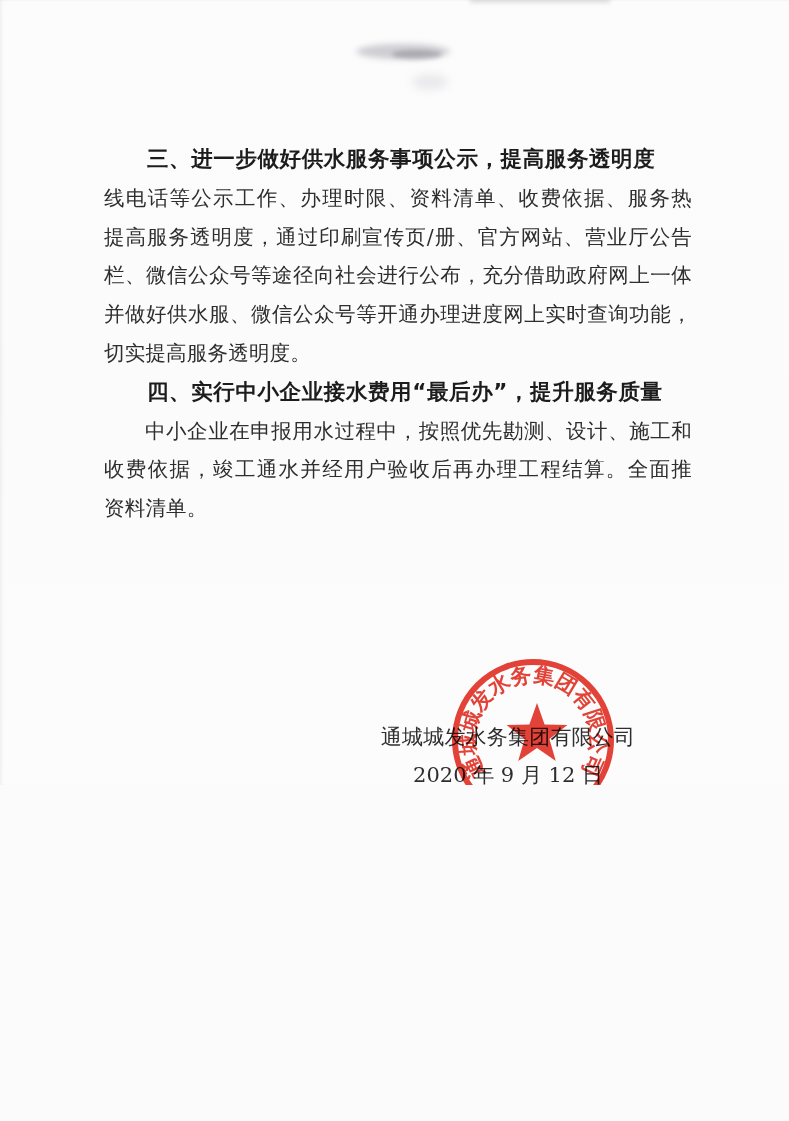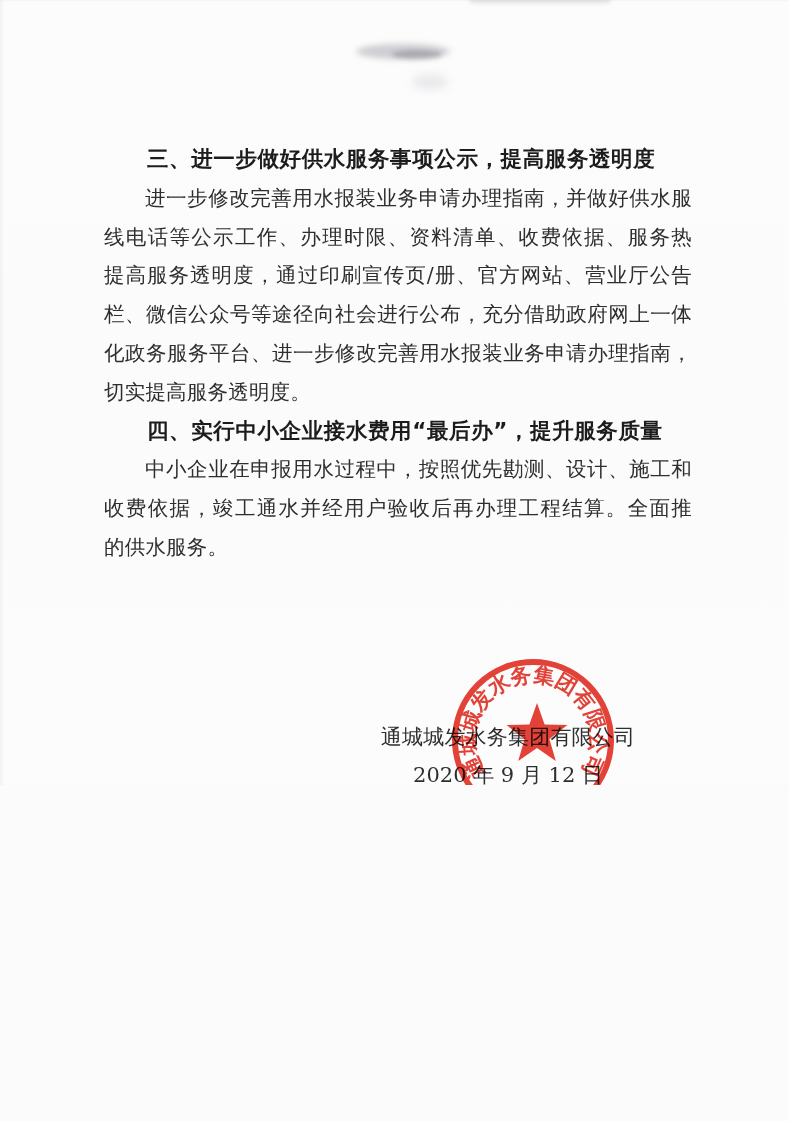--- a/index.html
+++ b/index.html
@@ -113,31 +113,30 @@
 
 <div class="page">
 
   <div class="smudge smudge-1"></div>
   <div class="smudge smudge-2"></div>
   <div class="smudge smudge-3"></div>
   <div class="smudge smudge-4"></div>
 
   <main class="content">
     <div class="line heading">三、进一步做好供水服务事项公示，提高服务透明度</div>
-    <div class="line justify indent">进一步修改完善用水报装业务申请办理指南，并做好供水服</div>
     <div class="line justify">线电话等公示工作、办理时限、资料清单、收费依据、服务热</div>
     <div class="line justify">提高服务透明度，通过印刷宣传页/册、官方网站、营业厅公告</div>
     <div class="line justify">栏、微信公众号等途径向社会进行公布，充分借助政府网上一体</div>
-    <div class="line justify">化政务服务平台、进一步修改完善用水报装业务申请办理指南，</div>
+    <div class="line justify">并做好供水服、微信公众号等开通办理进度网上实时查询功能，</div>
     <div class="line">切实提高服务透明度。</div>
 
     <div class="line heading">四、实行中小企业接水费用“最后办”，提升服务质量</div>
     <div class="line justify indent">中小企业在申报用水过程中，按照优先勘测、设计、施工和</div>
     <div class="line justify">收费依据，竣工通水并经用户验收后再办理工程结算。全面推</div>
-    <div class="line">的供水服务。</div>
+    <div class="line">资料清单。</div>
   </main>
 
   <div class="signature">
     <div class="company">通城城发水务集团有限公司</div>
     <div class="date">2020 年 9 月 12 日</div>
   </div>
 
   <svg class="seal" viewBox="0 0 180 180" xmlns="http://www.w3.org/2000/svg">
     <circle cx="90" cy="90" r="78" fill="none" stroke="#e1271a" stroke-width="6"></circle>
     <polygon fill="#e1271a" points="94,53 101.6,74.5 124.4,75.1 106.4,89 112.8,110.9 94,98 75.2,110.9 81.6,89 63.6,75.1 86.4,74.5"></polygon>

